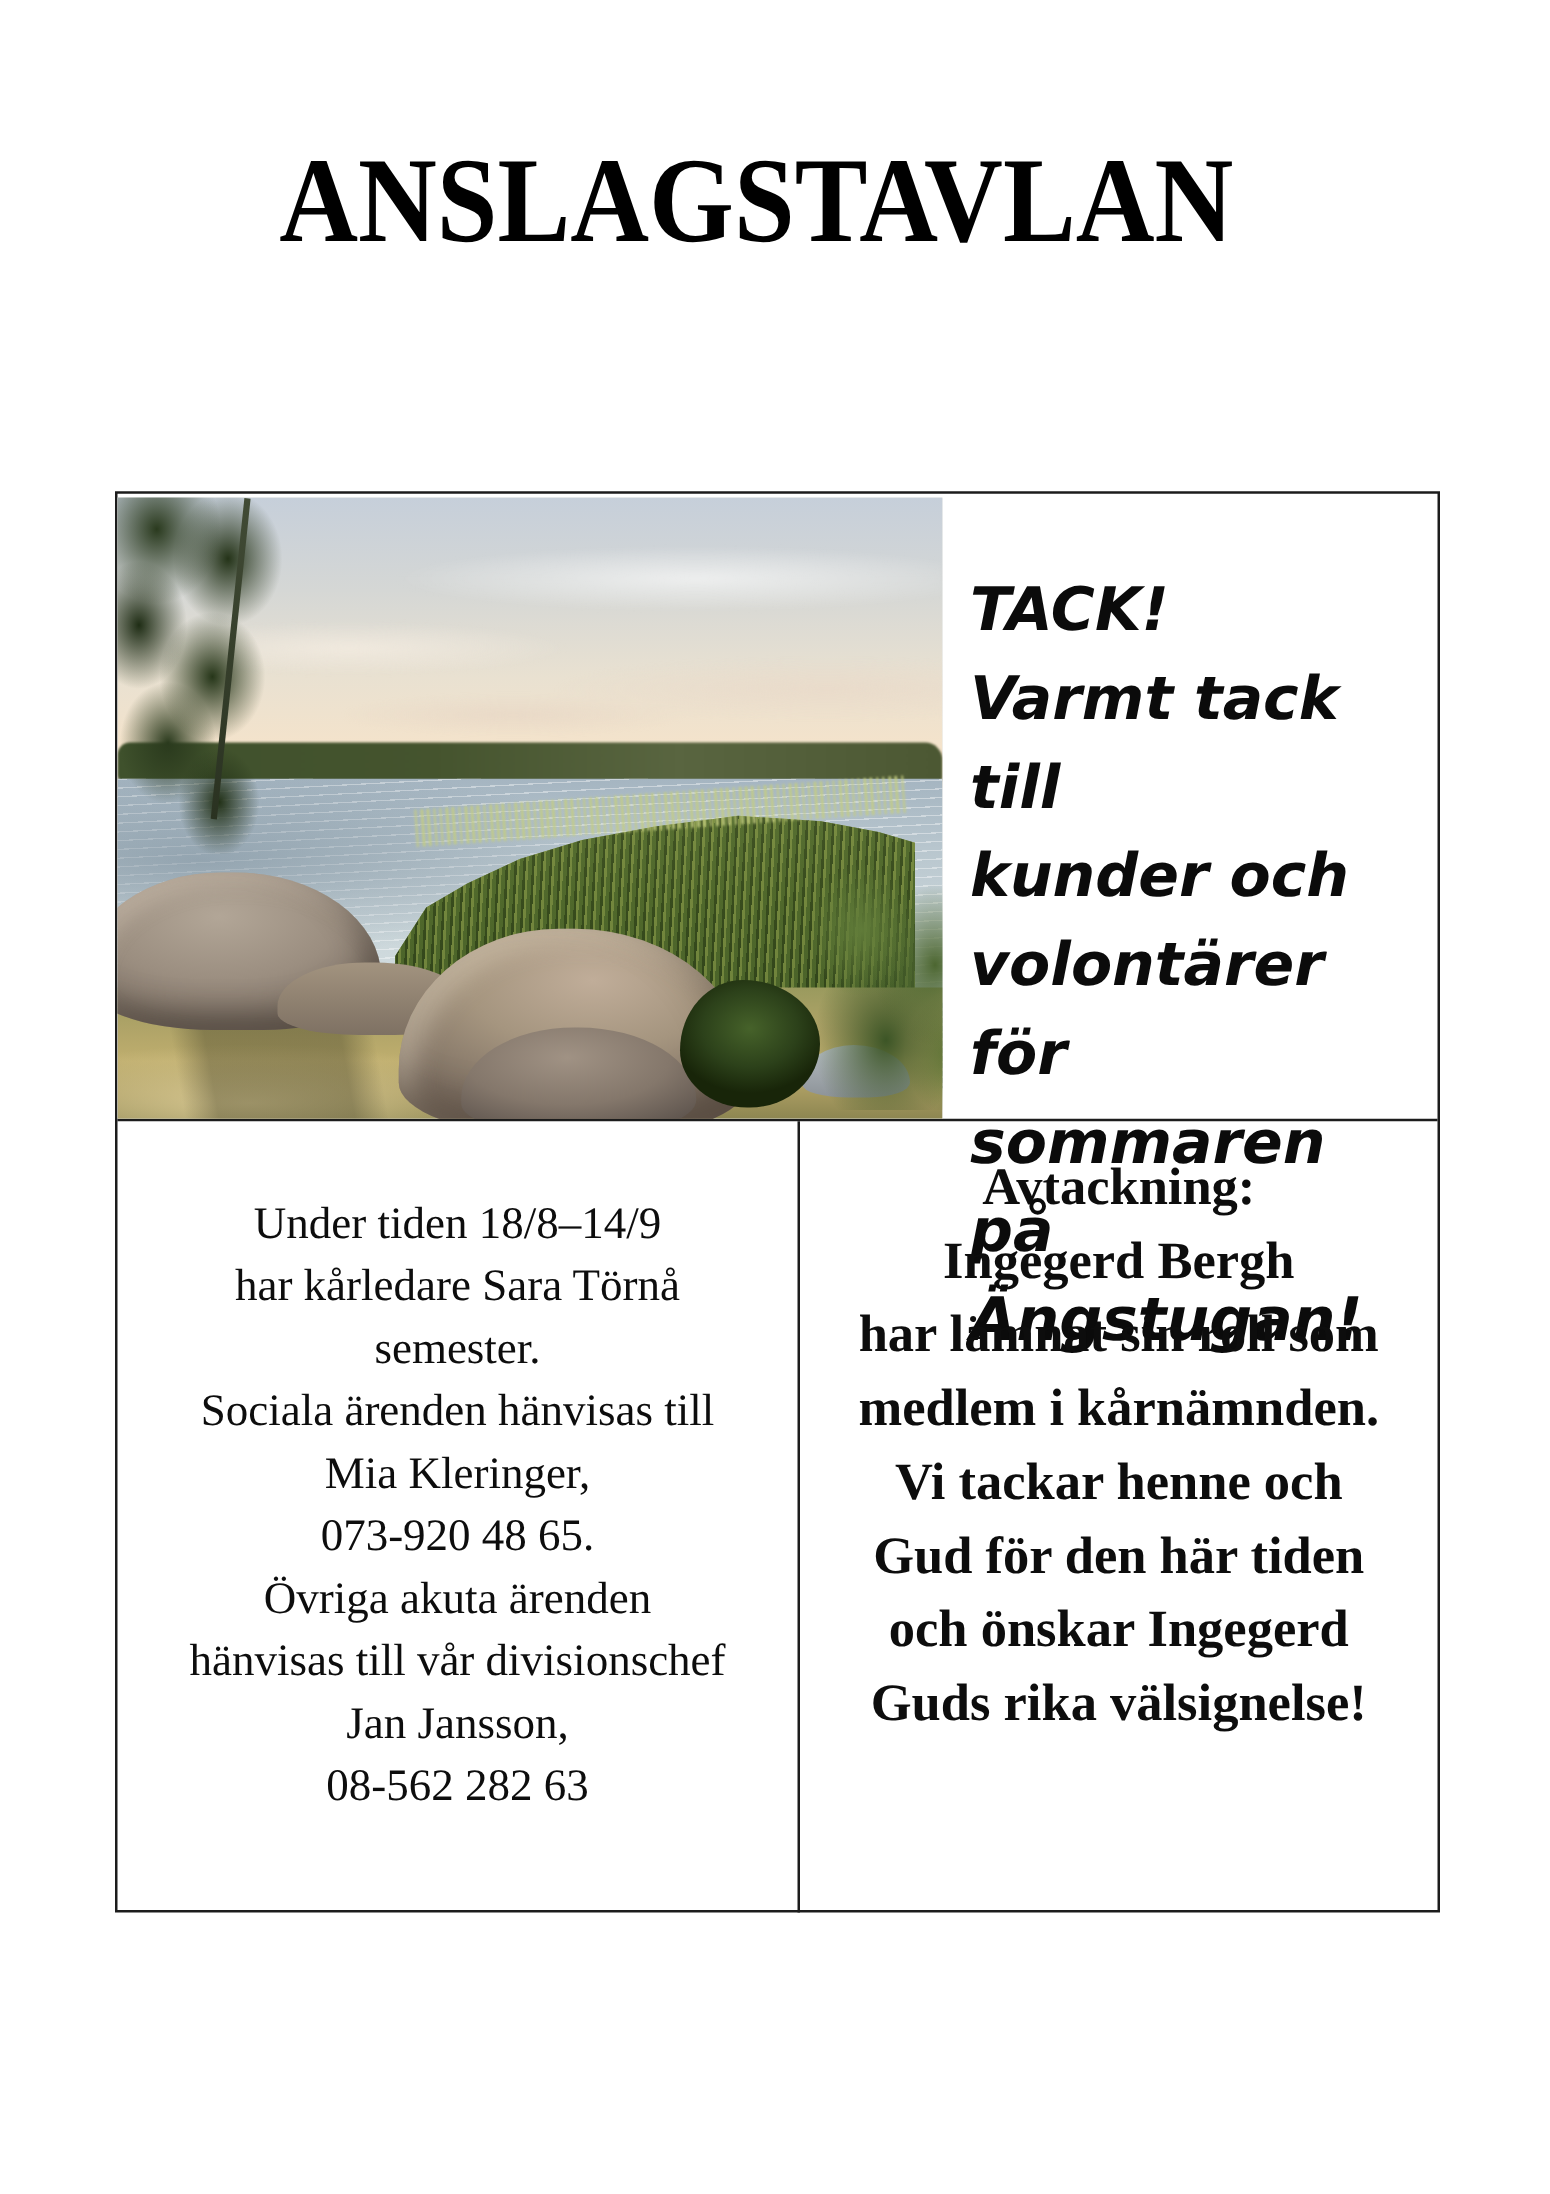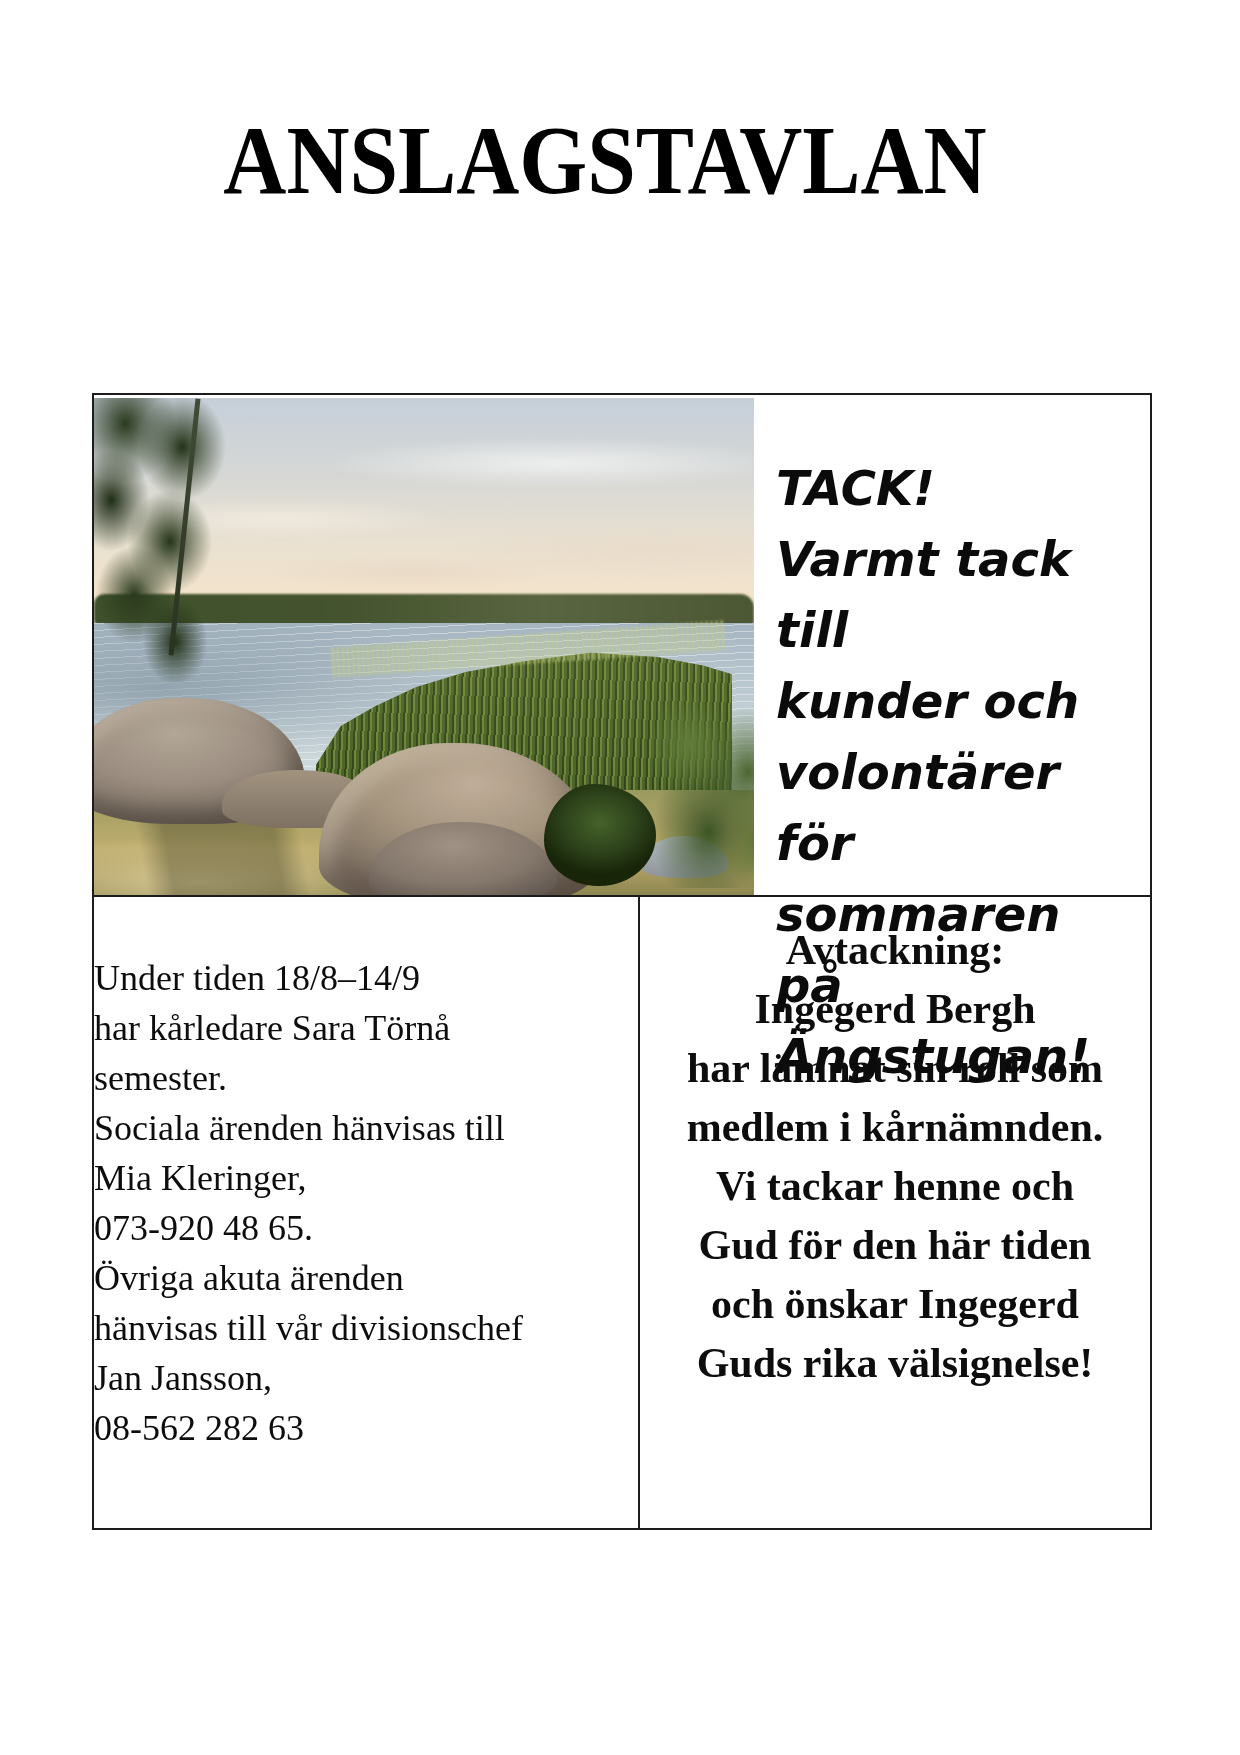--- a/index.html
+++ b/index.html
@@ -16,21 +16,21 @@
     white-space:nowrap;
   }
   .board{
     position:absolute;left:92px;top:393px;width:1060px;height:1137px;
     border:2px solid #1c1c1c;box-sizing:border-box;background:#fff;
   }
   .row1{position:relative;height:502px;border-bottom:2px solid #1c1c1c;box-sizing:border-box;}
   .row2{position:relative;display:flex;height:633px;}
   .cell-left{
     width:546px;box-sizing:border-box;border-right:2px solid #1c1c1c;
-    padding-top:56px;
+    text-align:center;padding-top:56px;
     font:400 36px/50px "Liberation Serif", serif;
     white-space:pre-line;
   }
   .cell-right{
     flex:1;text-align:center;padding:24px 6px 0 6px;
     font:700 42px/59px "Liberation Serif", serif;
     white-space:pre-line;
   }
   .thanks{
     position:absolute;left:682px;top:58px;width:365px;

